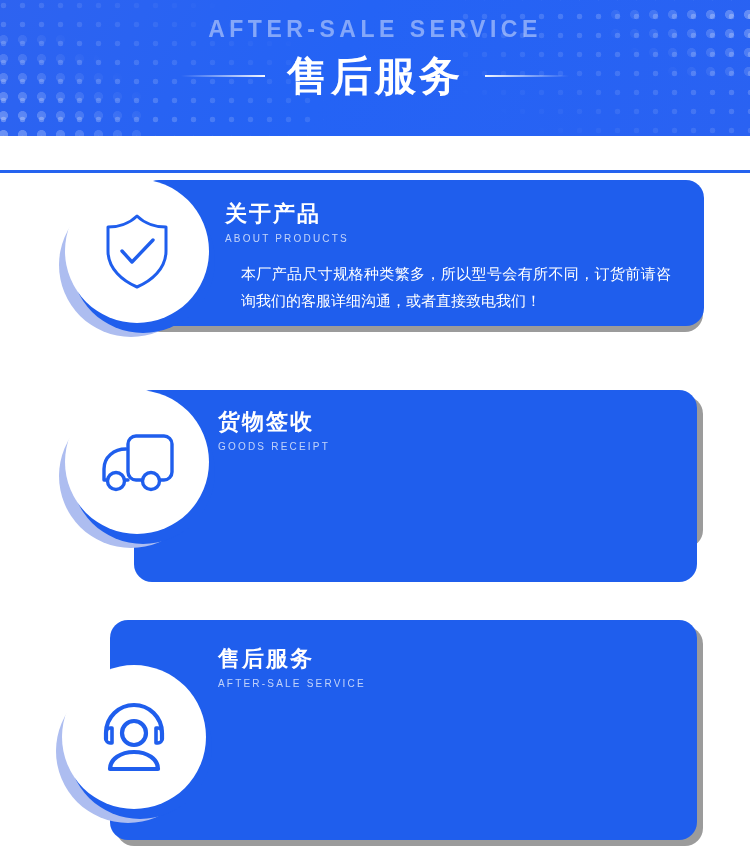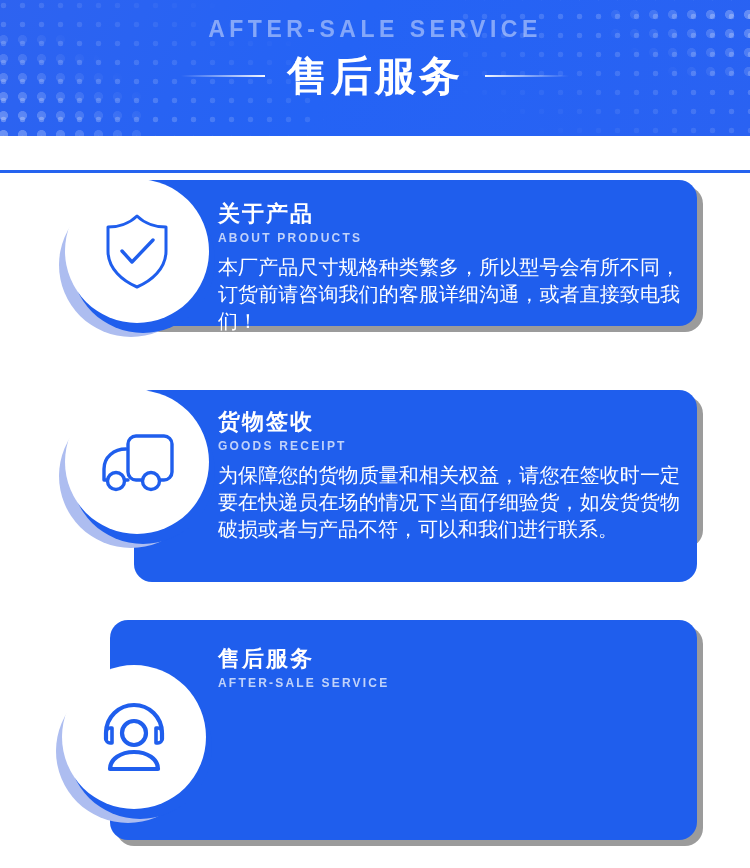--- a/index.html
+++ b/index.html
@@ -129,32 +129,32 @@
   }
   .card-title {
     font-size: 22px;
     font-weight: bold;
     letter-spacing: 2px;
     line-height: 28px;
     margin: 0 0 5px 0;
     color: #ffffff;
   }
   .card-sub {
-    font-size: 12px;
-    font-weight: bold;
+    font-size: 10px;
+    font-weight: normal;
     letter-spacing: 2.2px;
     color: rgba(255,255,255,0.72);
     margin: 0 0 10px 0;
     line-height: 11px;
   }
   .card-desc {
-    font-size: 20px;
+    font-size: 15px;
     line-height: 27px;
     color: #ffffff;
-    margin: 0;
+    margin: 16px;
     text-align: justify;
   }
 
   
   .medallion { position: absolute; }
   .med-shadow-l {
     position: absolute;
     left: 0; top: 14px;
     width: 144px; height: 144px;
     border-radius: 50%;
@@ -194,21 +194,21 @@
     <span class="rule rule-l"></span>
     <span class="banner-cn">售后服务</span>
     <span class="rule rule-r"></span>
   </div>
 </div>
 
 <div class="divider"></div>
 
 <div class="card" style="left:0; top:0;">
   <div class="card-shadow" style="left:140px; top:186px; width:563px; height:146px;"></div>
-  <div class="card-body" style="left:134px; top:180px; width:563px; height:146px;">
+  <div class="card-body" style="left:141px; top:180px; width:563px; height:146px;">
     <div class="card-text" style="left:84px; top:20px; width:462px;">
       <div class="card-title">关于产品</div>
       <div class="card-sub">ABOUT PRODUCTS</div>
       <div class="card-desc">本厂产品尺寸规格种类繁多，所以型号会有所不同，订货前请咨询我们的客服详细沟通，或者直接致电我们！</div>
     </div>
   </div>
   <div class="medallion" style="left:59px; top:179px; width:156px; height:158px;">
     <div class="med-shadow-l"></div>
     <div class="med-shadow-r"></div>
     <div class="med-face">
@@ -221,21 +221,20 @@
     </div>
   </div>
 </div>
 
 <div class="card" style="left:0; top:0;">
   <div class="card-shadow" style="left:140px; top:396px; width:563px; height:152px;"></div>
   <div class="card-body" style="left:134px; top:390px; width:563px; height:192px;">
     <div class="card-text" style="left:84px; top:18px; width:462px;">
       <div class="card-title">货物签收</div>
       <div class="card-sub">GOODS RECEIPT</div>
-      <div class="card-desc">为保障您的货物质量和相关权益，请您在签收时一定要在快递员在场的情况下当面仔细验货，如发货货物破损或者与产品不符，可以和我们进行联系。</div>
     </div>
   </div>
   <div class="medallion" style="left:59px; top:390px; width:156px; height:158px;">
     <div class="med-shadow-l"></div>
     <div class="med-shadow-r"></div>
     <div class="med-face">
       <span>
         <svg width="86" height="70" viewBox="0 0 86 70" fill="none">
           <rect x="34" y="9" width="44" height="44" rx="8" stroke="#1f5eed" stroke-width="3.4" fill="none"></rect>
           <path d="M34 53 L10 53 L10 42 C10 30 20 22 32 22" stroke="#1f5eed" stroke-width="3.4" fill="none" stroke-linecap="round" stroke-linejoin="round"></path>

